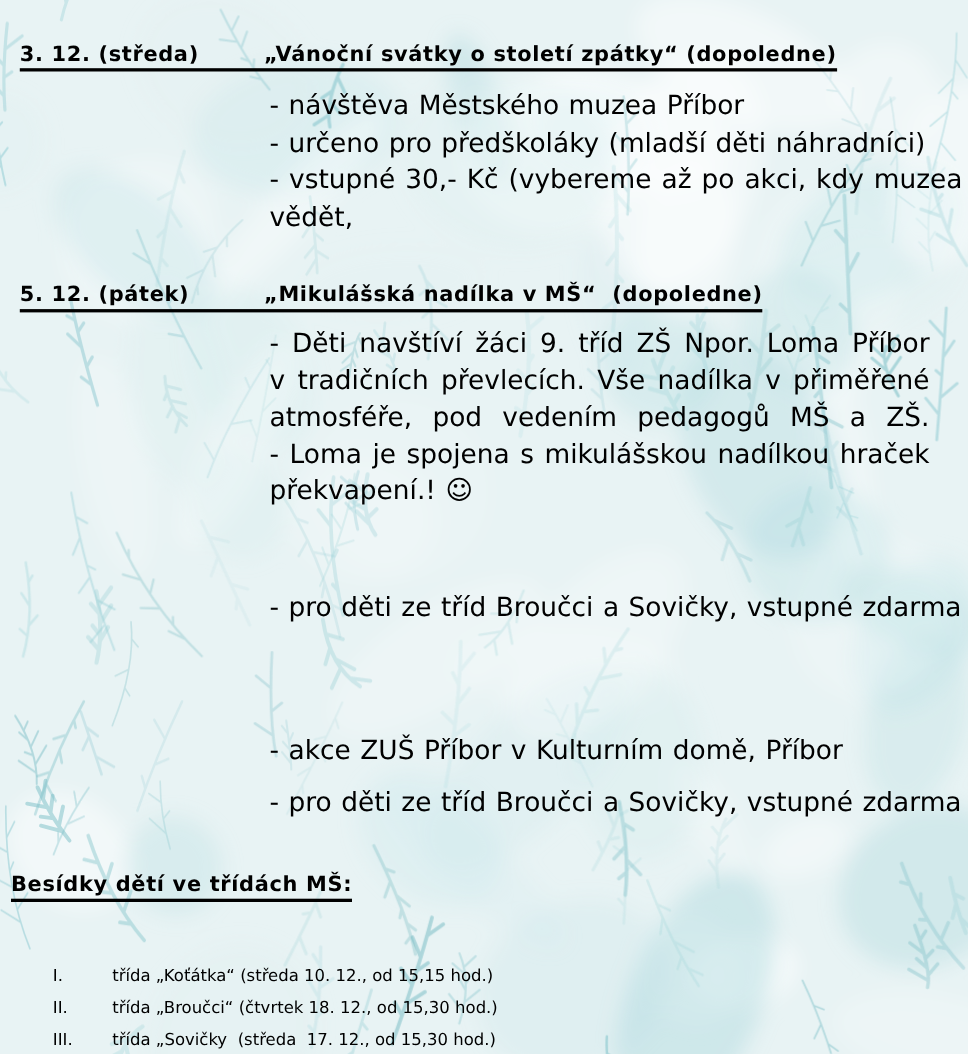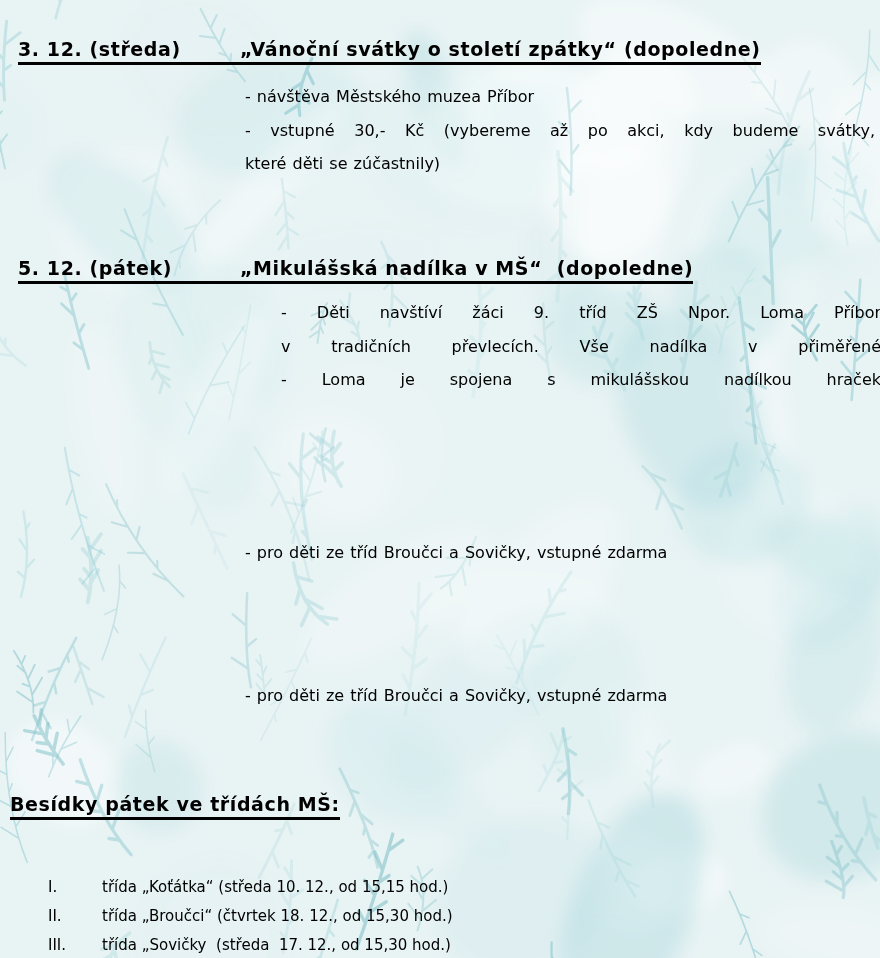--- a/index.html
+++ b/index.html
@@ -12,25 +12,25 @@
   .content{position:absolute;left:0;top:0;width:880px;height:958px;z-index:2;}
   .sec{position:absolute;left:18px;right:4px;}
   .heading{
     position:relative;display:inline-block;white-space:nowrap;
     font-weight:bold;font-size:19px;line-height:26px;letter-spacing:0.6px;
   }
   .heading::after{
     content:"";position:absolute;left:0;right:0;bottom:-3px;height:3px;background:#000;
   }
   .date{display:inline-block;width:222px;}
-  .body{padding-left:227px;font-size:16px;line-height:33.5px;word-spacing:1px;}
+  .body{padding-left:227px;font-size:24px;line-height:33.5px;word-spacing:1px;}
   .line{white-space:nowrap;}
   .just{white-space:normal;text-align:justify;text-align-last:justify;}
   .w630{width:630px;}
-  .w600{width:600px;margin-left:36px;}
+  .w600{width:600px;}
   .gap-bullet{margin-top:13px;}
   .parties-heading-wrap{position:absolute;left:10px;top:791px;}
   .party-list{position:absolute;left:48px;top:873px;font-size:15px;line-height:29px;}
   .numeral{display:inline-block;width:54px;}
   .ptext{white-space:nowrap;}
 </style>
 </head>
 <body>
 
 <div class="page">
@@ -189,53 +189,56 @@
   <div class="content">
 
     <section class="sec" style="top:36px">
       <div class="heading">
         <span class="date">3. 12. (středa)</span><span class="title">„Vánoční svátky o století zpátky“ (dopoledne)</span>
       </div>
     </section>
     <section class="sec" style="top:80px">
       <div class="body">
         <div class="line">- návštěva Městského muzea Příbor</div>
-        <div class="line just w630">- vstupné 30,- Kč (vybereme až po akci, kdy budeme svátky,</div>
-        <div class="line">které děti se zúčastnily)</div>
+        <div class="line">- určeno pro předškoláky (mladší děti náhradníci)</div>
+        <div class="line just w630">- vstupné 30,- Kč (vybereme až po akci, kdy muzea vědět,</div>
       </div>
     </section>
 
     <section class="sec" style="top:255px">
       <div class="heading">
         <span class="date">5. 12. (pátek)</span><span class="title">„Mikulášská nadílka v MŠ“&nbsp; (dopoledne)</span>
       </div>
     </section>
     <section class="sec" style="top:296px">
       <div class="body">
         <div class="line just w600">- Děti navštíví žáci 9. tříd ZŠ Npor. Loma Příbor</div>
         <div class="line just w600">v tradičních převlecích. Vše nadílka v přiměřené</div>
+        <div class="line just w600">atmosféře, pod vedením pedagogů MŠ a ZŠ.</div>
         <div class="line just w600">- Loma je spojena s mikulášskou nadílkou hraček</div>
+        <div class="line">překvapení.! ☺</div>
       </div>
     </section>
 
     <section class="sec" style="top:536px">
       <div class="body">
         <div class="line">- pro děti ze tříd Broučci a Sovičky, vstupné zdarma</div>
       </div>
     </section>
 
     <section class="sec" style="top:666px">
       <div class="body">
+        <div class="line">- akce ZUŠ Příbor v Kulturním domě, Příbor</div>
         <div class="line gap-bullet">- pro děti ze tříd Broučci a Sovičky, vstupné zdarma</div>
       </div>
     </section>
 
     <div class="parties-heading-wrap">
       <div class="heading">
-        <span>Besídky pátek ve třídách MŠ:</span>
+        <span>Besídky dětí ve třídách MŠ:</span>
       </div>
     </div>
     <div class="party-list">
       <div class="row">
         <span class="numeral">I.</span><span class="ptext">třída „Koťátka“ (středa 10. 12., od 15,15 hod.)</span>
       </div>
       <div class="row">
         <span class="numeral">II.</span><span class="ptext">třída „Broučci“ (čtvrtek 18. 12., od 15,30 hod.)</span>
       </div>
       <div class="row">

